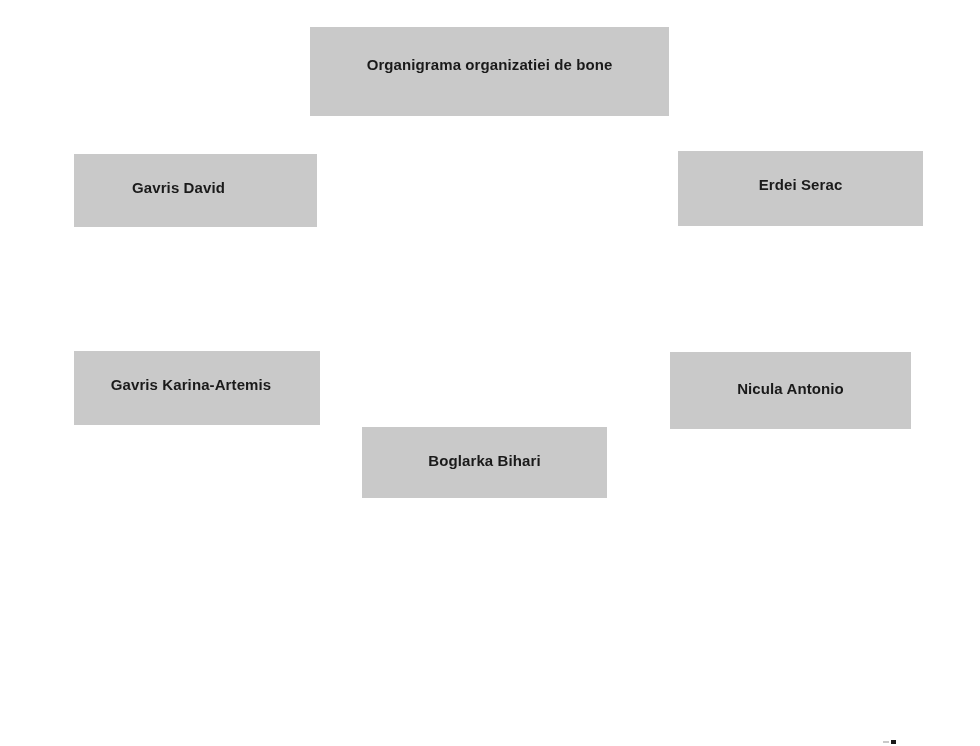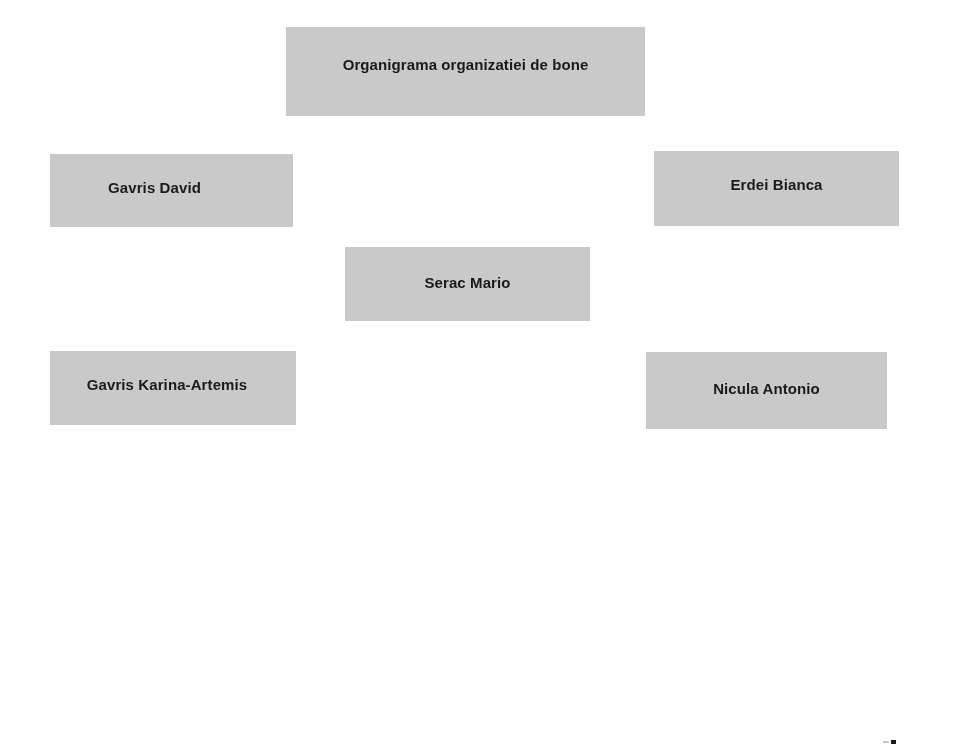--- a/index.html
+++ b/index.html
@@ -14,20 +14,21 @@
     background: #ffffff;
     overflow: hidden;
     font-family: "Liberation Sans", sans-serif;
   }
   .node {
     position: absolute;
     background: #c9c9c9;
     display: flex;
     align-items: center;
     justify-content: center;
+    margin-left: 24px;
   }
   .node-label {
     font-size: 15px;
     font-weight: 600;
     color: #1a1a1a;
     letter-spacing: 0.1px;
     white-space: nowrap;
   }
   
   .node-root      { left: 286px; top:  27px; width: 359px; height: 89px; }
@@ -73,31 +74,31 @@
   <div class="node node-root">
     <span class="node-label">Organigrama organizatiei de bone</span>
   </div>
 
   <div class="node node-andor">
     <span class="node-label">Gavris David</span>
   </div>
 
 
   <div class="node node-erdei">
-    <span class="node-label">Erdei Bianca</span>
+    <span class="node-label">Erdei Serac</span>
   </div>
 
-  <div class="node node-serac">
-    <span class="node-label">Serac Mario</span>
-  </div>
 
   <div class="node node-nicula">
     <span class="node-label">Nicula Antonio</span>
   </div>
 
   <div class="node node-gavris">
     <span class="node-label">Gavris Karina-Artemis</span>
   </div>
 
+  <div class="node node-boglarka">
+    <span class="node-label">Boglarka Bihari</span>
+  </div>
 
   <div class="stray-dot"></div>
 
 </div>
 
 </body></html>

